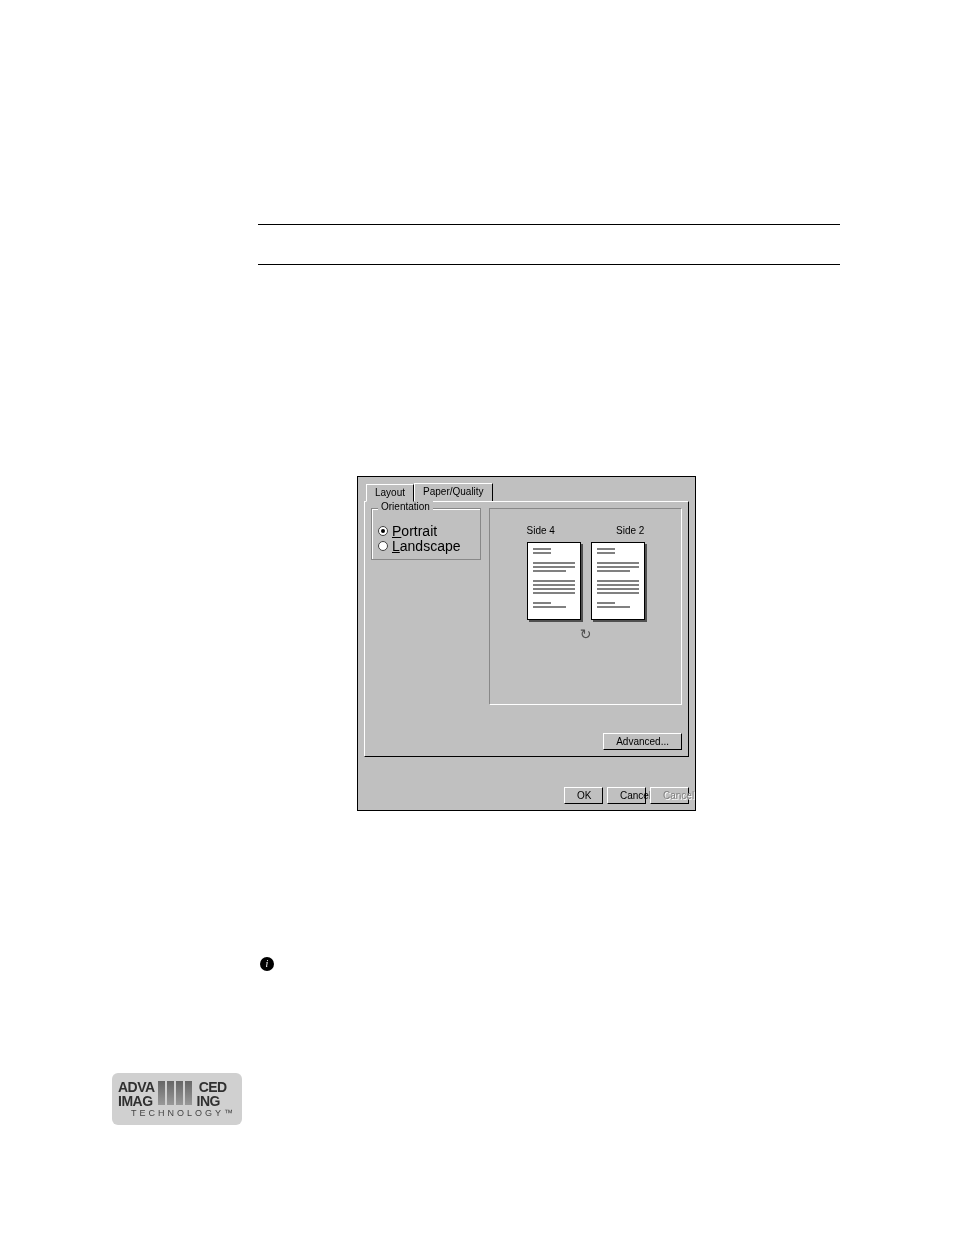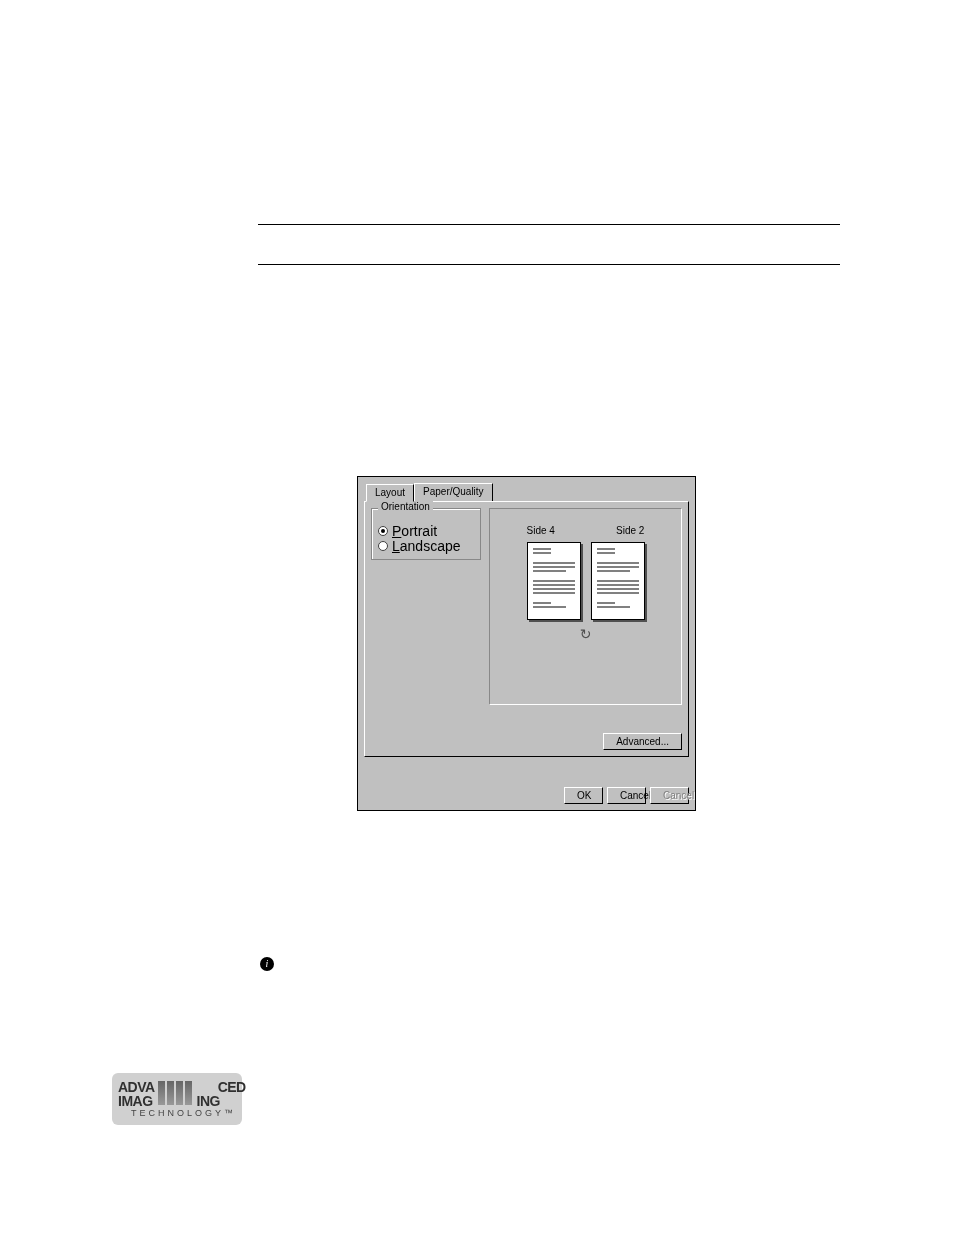--- a/index.html
+++ b/index.html
@@ -385,19 +385,19 @@
 
 <div class="info-icon">i</div>
 
 <div class="logo">
   <div class="row1">
     <span>ADVA</span><span class="bars">
         <span></span>
         <span></span>
         <span></span>
         <span></span>
-      </span><span style="margin-left:63px">CED</span>
+      </span><span style="margin-left:44px">CED</span>
   </div>
   <div class="row1">
     <span>IMAG</span><span style="margin-left:44px">ING</span>
   </div>
   <div class="row3">TECHNOLOGY™</div>
 </div>
 
 </body></html>

